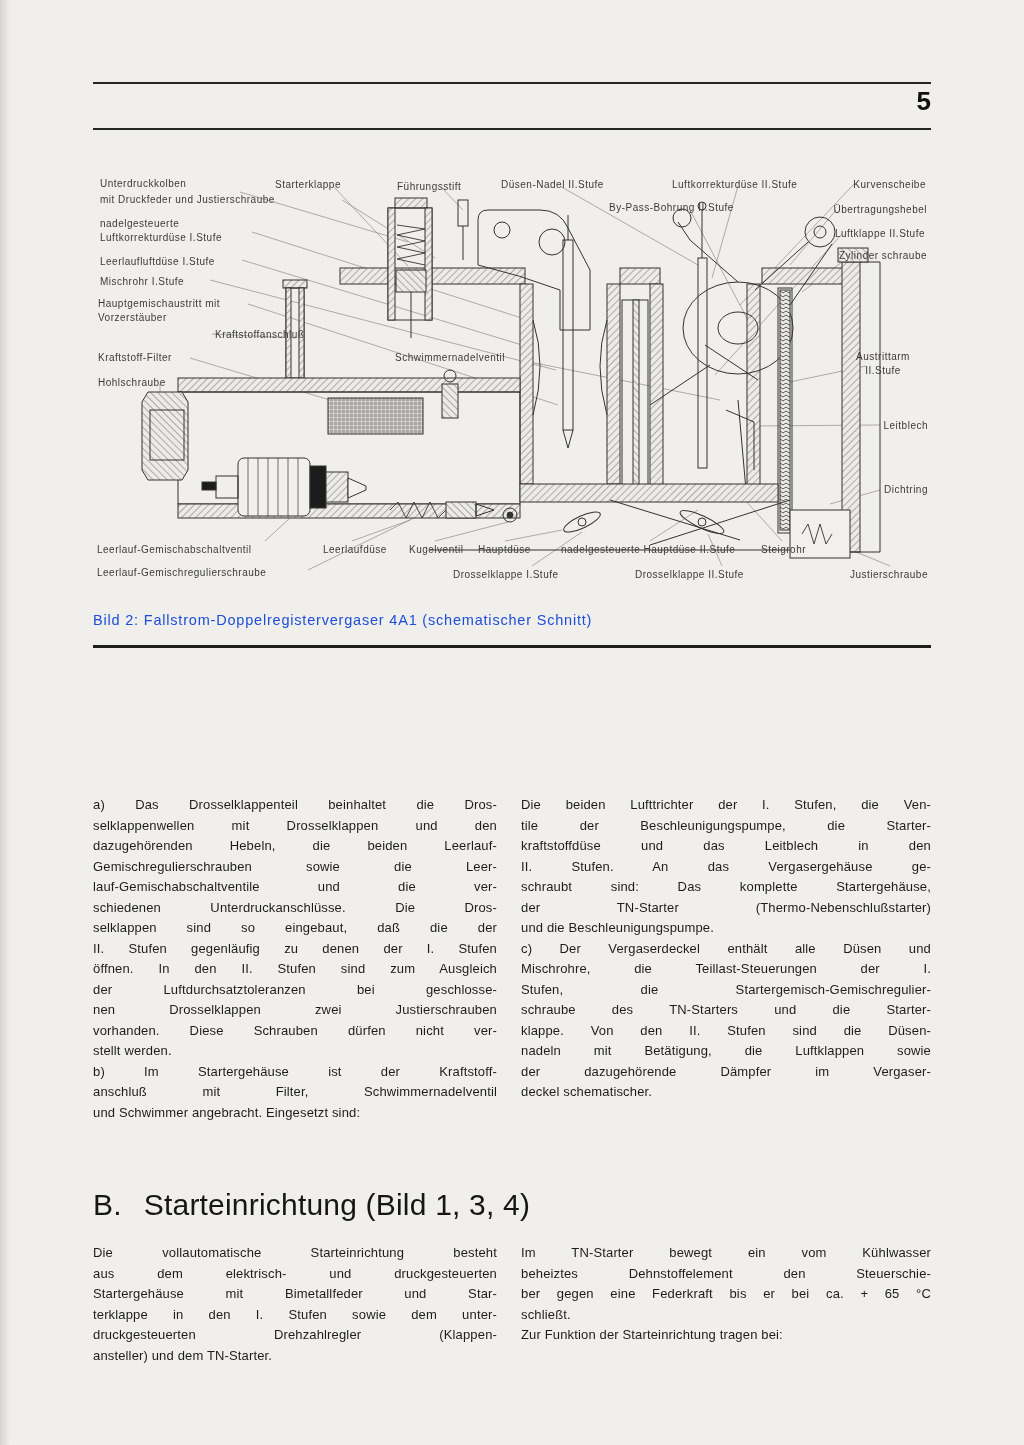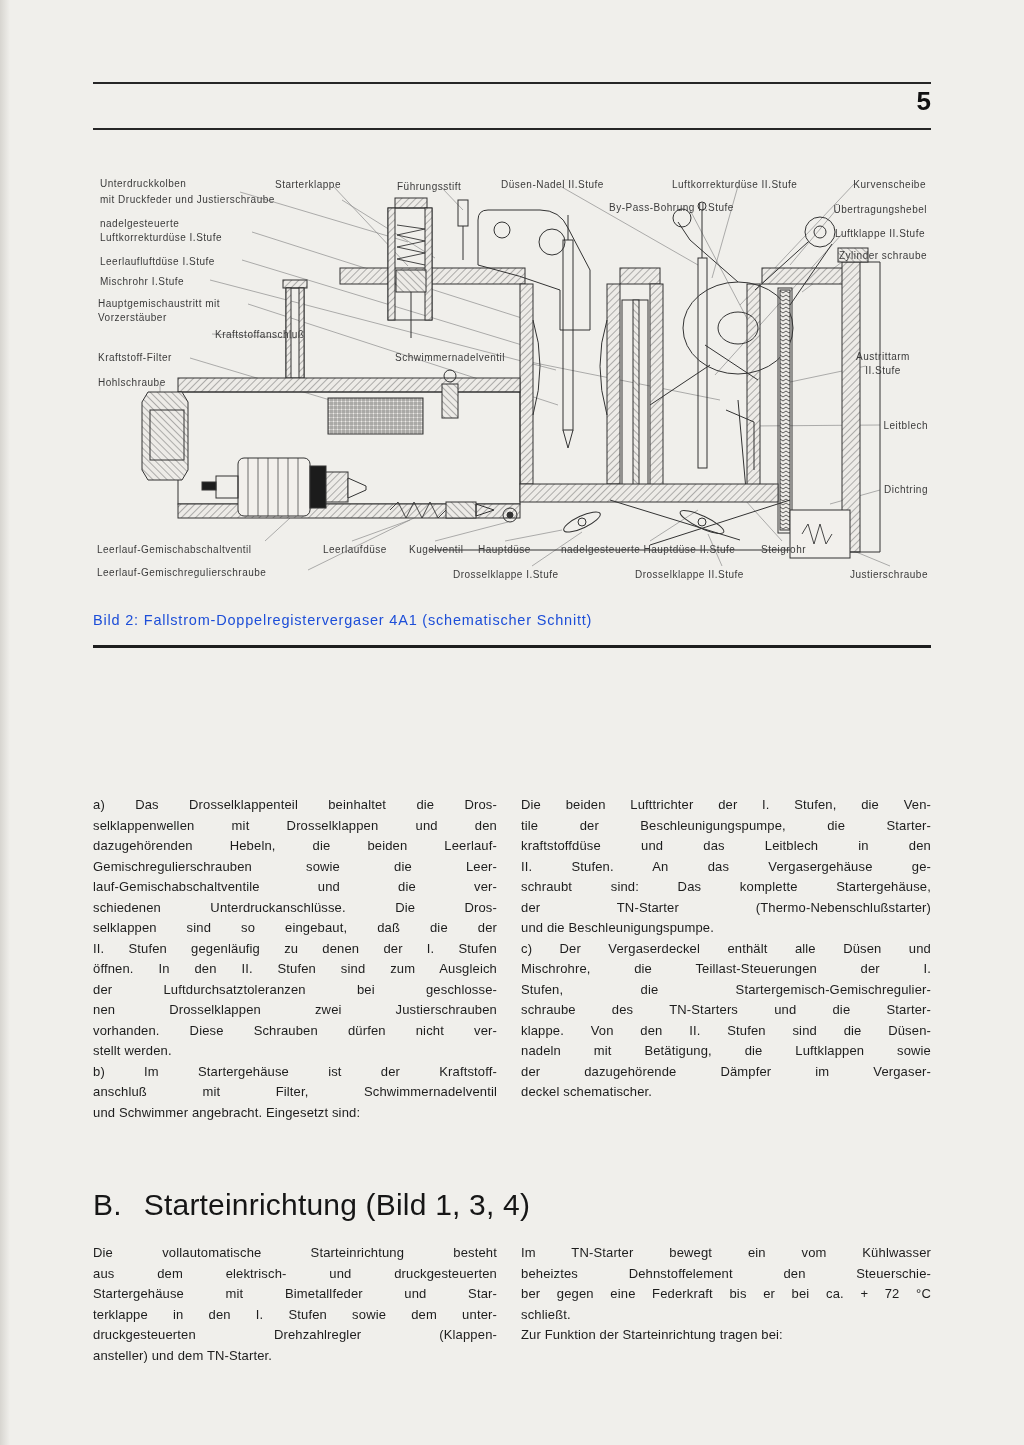--- a/index.html
+++ b/index.html
@@ -331,20 +331,20 @@
         <div class="tline">Startergehäuse mit Bimetallfeder und Star-</div>
         <div class="tline">terklappe in den I. Stufen sowie dem unter-</div>
         <div class="tline">druckgesteuerten Drehzahlregler (Klappen-</div>
         <div class="tline last">ansteller) und dem TN-Starter.</div>
       </div>
     </div>
   <div class="col-r">
       <div class="para">
         <div class="tline">Im TN-Starter bewegt ein vom Kühlwasser</div>
         <div class="tline">beheiztes Dehnstoffelement den Steuerschie-</div>
-        <div class="tline">ber gegen eine Federkraft bis er bei ca. + 72 °C</div>
+        <div class="tline">ber gegen eine Federkraft bis er bei ca. + 65 °C</div>
         <div class="tline last">schließt.</div>
       </div>
       <div class="para">
         <div class="tline last">Zur Funktion der Starteinrichtung tragen bei:</div>
       </div>
     </div>
 </div>
 
 </body></html>

